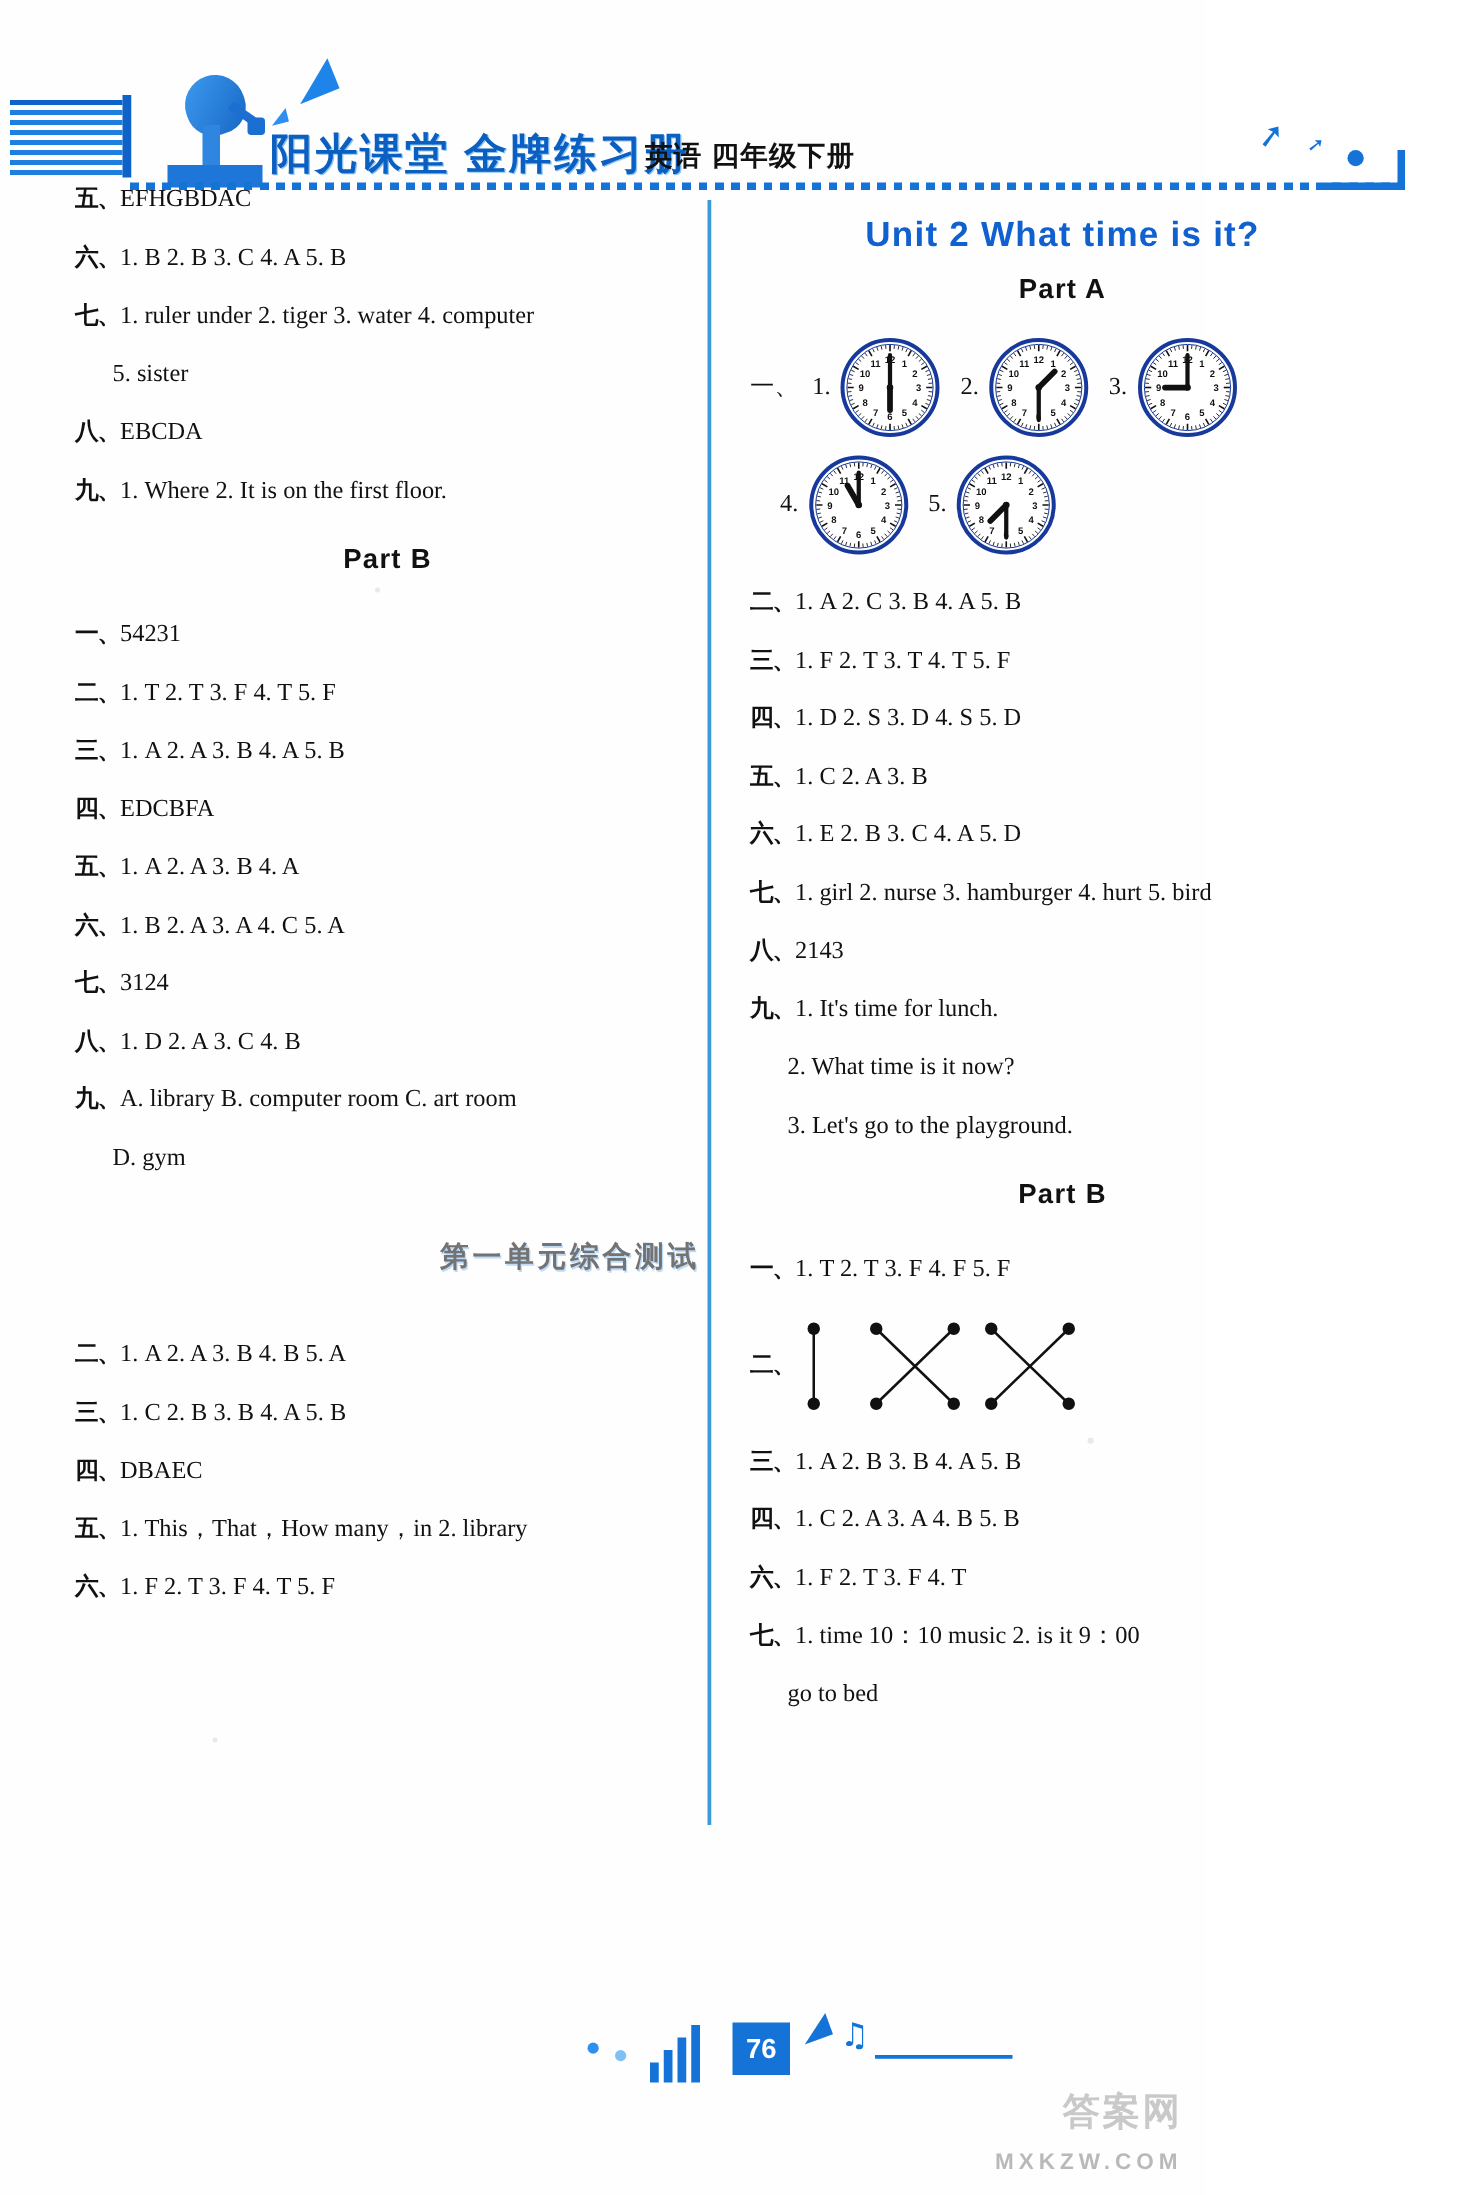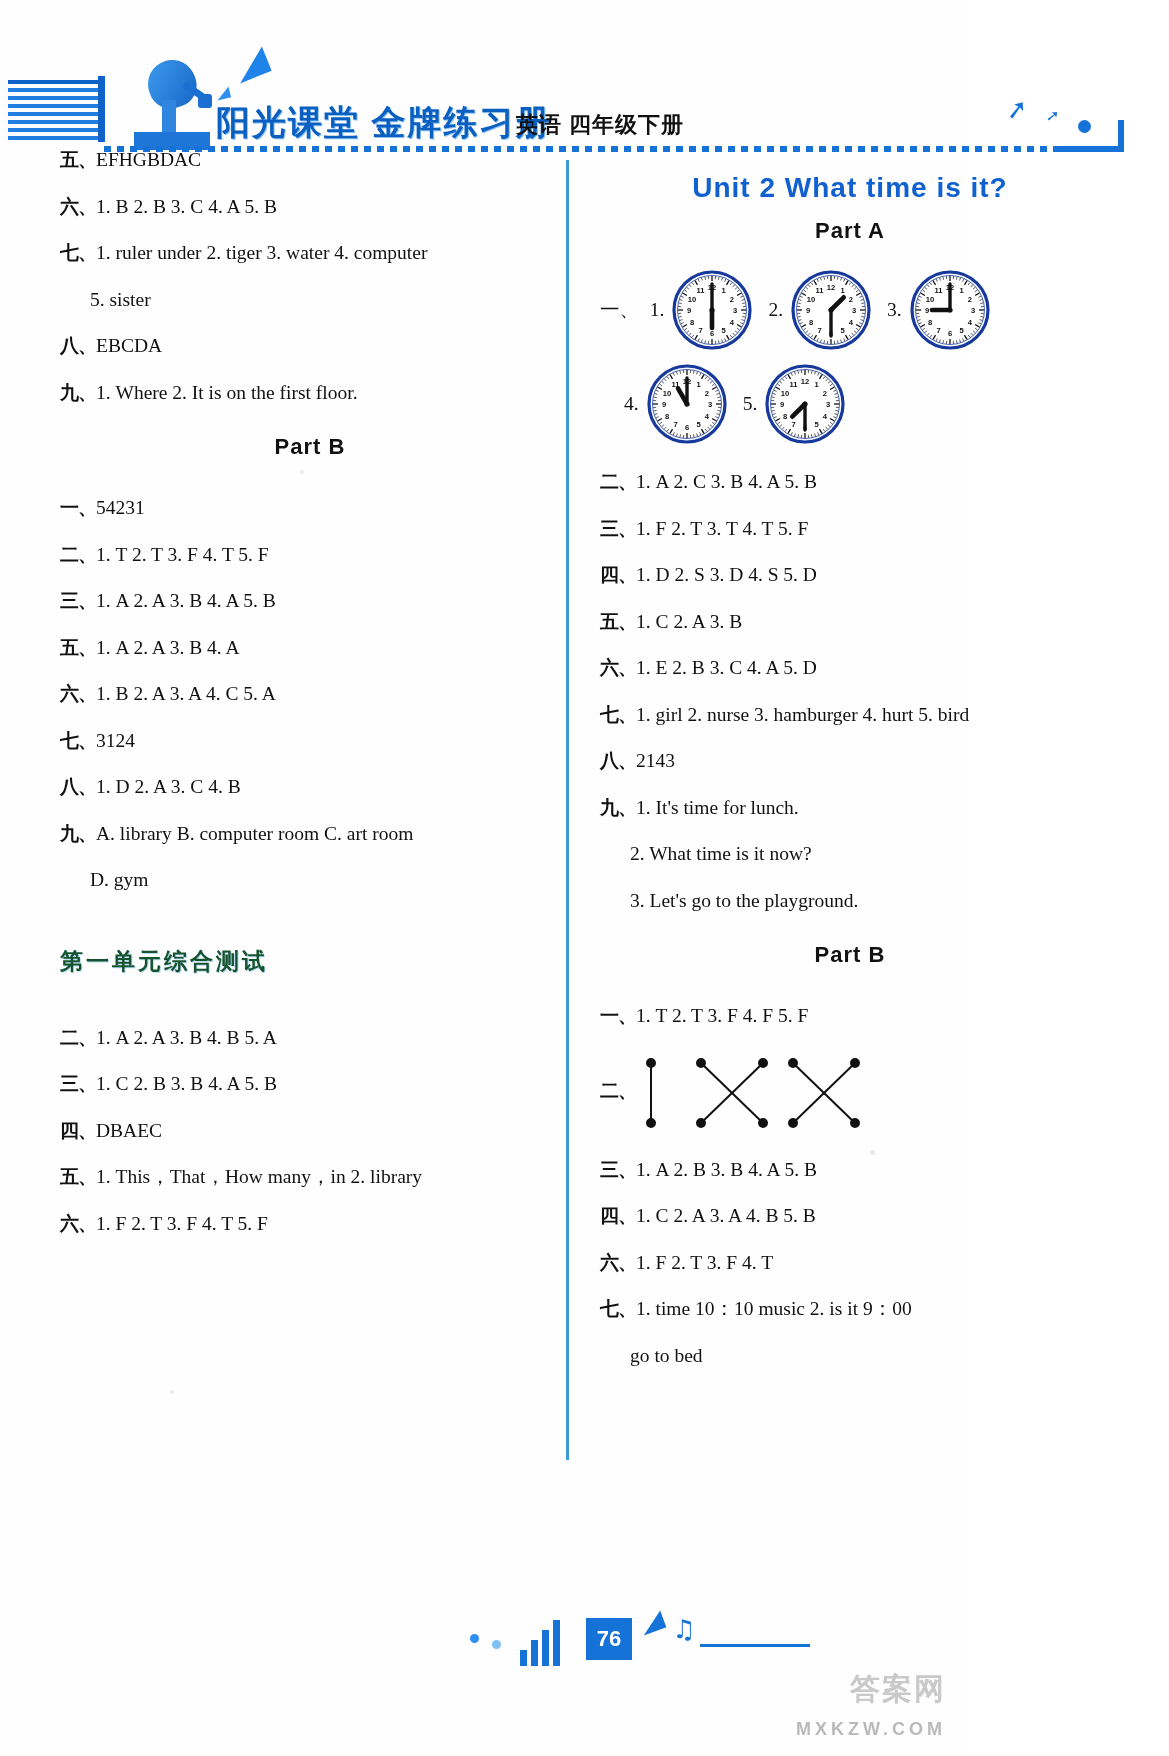--- a/index.html
+++ b/index.html
@@ -45,22 +45,22 @@
   .divider{position:absolute;left:566px;top:160px;width:3px;height:1300px;background:#3d9ad8;}
 
   .line{display:block;white-space:nowrap;margin:0 0 27px 0;font-size:19.5px;}
   .line .cn{font-family:"Liberation Serif",serif;font-weight:bold;font-size:19px;letter-spacing:-1px;}
   .indent{padding-left:30px;}
 
   .parthead{text-align:center;font-family:"Liberation Sans",sans-serif;font-weight:bold;font-size:22px;
      margin:34px 0 40px 0;letter-spacing:1px;}
   .unithead{text-align:center;font-family:"Liberation Sans",sans-serif;font-weight:bold;font-size:28px;
      color:#1060cf;letter-spacing:1px;margin:24px 0 18px 0;}
-  .zhhead{text-align:left;font-family:Liberation Serif, serif;font-weight:bold;font-size:23px;
-     color:#14532d;letter-spacing:3px;margin:60px 0 55px 0;text-shadow:1px 1px 0 #bcdcfa;}
+  .zhhead{text-align:right;font-family:Liberation Mono, monospace;font-weight:bold;font-size:23px;
+     color:#737373;letter-spacing:3px;margin:60px 0 55px 0;text-shadow:1px 1px 0 #bcdcfa;}
 
   
   .clockrow{display:block;white-space:nowrap;margin-bottom:10px;}
   .clockitem{display:inline-block;vertical-align:middle;margin-right:14px;}
   .clocklabel{display:inline-block;vertical-align:middle;font-size:19.5px;margin-right:6px;}
   .clock{display:inline-block;vertical-align:middle;width:84px;height:84px;position:relative;}
   .clock svg{display:block;}
 
   
   .matchbox{display:inline-block;vertical-align:middle;width:230px;height:80px;}
@@ -130,20 +130,21 @@
         <div class="line"><span class="cn">八、</span><span>EBCDA</span></div>
         <div class="line"><span class="cn">九、</span><span>1. Where   2. It is on the first floor.</span></div>
       </div>
 
     <div class="parthead">Part B</div>
 
     <div id="left-part-b">
         <div class="line"><span class="cn">一、</span><span>54231</span></div>
         <div class="line"><span class="cn">二、</span><span>1. T   2. T   3. F   4. T   5. F</span></div>
         <div class="line"><span class="cn">三、</span><span>1. A   2. A   3. B   4. A   5. B</span></div>
+        <div class="line"><span class="cn">四、</span><span>EDCBFA</span></div>
         <div class="line"><span class="cn">五、</span><span>1. A   2. A   3. B   4. A</span></div>
         <div class="line"><span class="cn">六、</span><span>1. B   2. A   3. A   4. C   5. A</span></div>
         <div class="line"><span class="cn">七、</span><span>3124</span></div>
         <div class="line"><span class="cn">八、</span><span>1. D   2. A   3. C   4. B</span></div>
         <div class="line"><span class="cn">九、</span><span>A. library   B. computer room   C. art room</span></div>
         <div class="line indent"><span>D. gym</span></div>
       </div>
 
     <div class="zhhead">第一单元综合测试</div>
 

